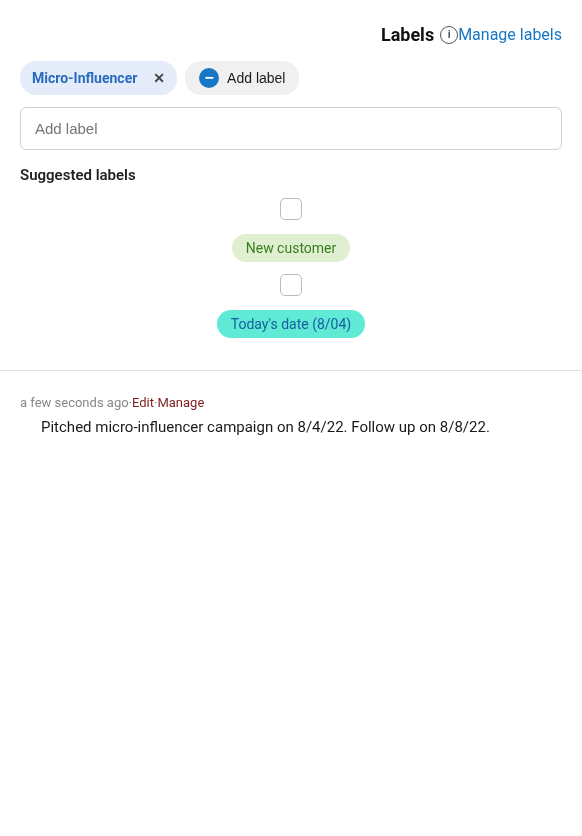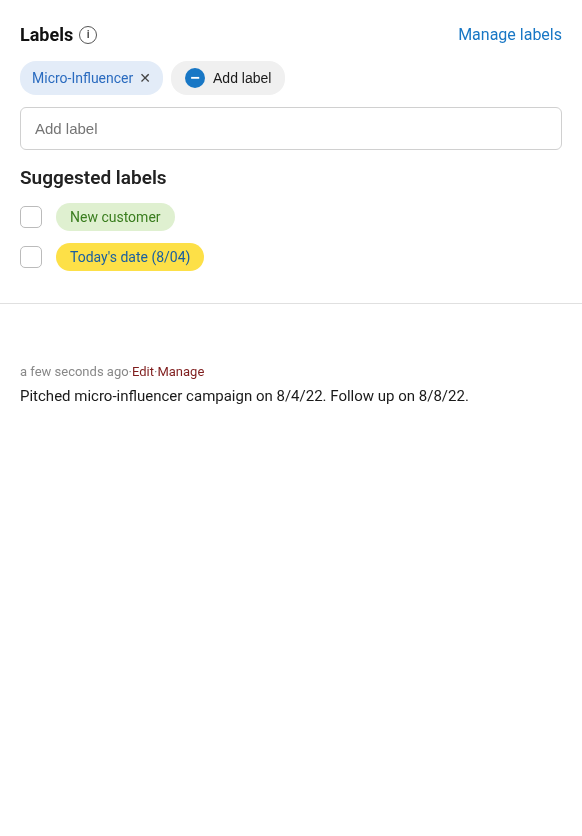--- a/index.html
+++ b/index.html
@@ -16,21 +16,21 @@
       color: #1a1a1a;
       font-size: 16px;
     }
 
     .section {
       padding: 24px 20px 20px 20px;
     }
 
     .section-header {
       display: flex;
-      justify-content: space-between;
+      justify-content: flex-end;
       align-items: center;
       margin-bottom: 16px;
     }
 
     .section-title {
       font-size: 18px;
       font-weight: 700;
       color: #111111;
       display: flex;
       align-items: center;
@@ -61,26 +61,27 @@
     .labels-container {
       display: flex;
       flex-wrap: wrap;
       gap: 8px;
       margin-bottom: 12px;
     }
 
     .label-tag {
       display: inline-flex;
       align-items: center;
-      gap: 6px;
+      gap: 16px;
       background: #e3ecf8;
       color: #2a6bbf;
       border-radius: 16px;
       padding: 5px 12px;
       font-size: 14px;
+      font-weight: bold;
     }
 
     .label-tag .close-btn {
       cursor: pointer;
       font-size: 14px;
       color: #444;
       line-height: 1;
     }
 
     .add-label-btn {
@@ -120,31 +121,32 @@
       padding: 12px 14px;
       border: 1.5px solid #d0d0d0;
       border-radius: 6px;
       font-size: 15px;
       color: #999;
       outline: none;
       background: #fff;
     }
 
     .suggested-labels-title {
-      font-size: 19px;
+      font-size: 15px;
       font-weight: 600;
       color: #222;
       margin-bottom: 14px;
     }
 
     .suggested-item {
       display: flex;
       align-items: center;
       gap: 14px;
       margin-bottom: 12px;
+      flex-direction: column;
     }
 
     .checkbox {
       width: 22px;
       height: 22px;
       border: 1.5px solid #bbb;
       border-radius: 5px;
       background: #fff;
       cursor: pointer;
       flex-shrink: 0;
@@ -157,57 +159,57 @@
       font-size: 14px;
       cursor: pointer;
     }
 
     .tag-green {
       background: #dff0d0;
       color: #3a7d1e;
     }
 
     .tag-blue {
-      background: #fde047;
+      background: #5eead4;
       color: #1a5fa0;
     }
 
     .divider {
       height: 1px;
       background: #e0e0e0;
       margin: 0 0;
     }
 
     .notes-section {
       padding: 24px 20px 20px 20px;
     }
 
     .note-meta {
       font-size: 13px;
       color: #888;
       margin-bottom: 6px;
       display: flex;
       gap: 0;
       align-items: center;
-      margin-top: 36px;
     }
 
     .note-meta-text {
       color: #888;
     }
 
     .note-meta-action {
       color: #7f1d1d;
       cursor: pointer;
     }
 
     .note-body {
       font-size: 15px;
       color: #1a1a1a;
       line-height: 1.5;
+      margin-left: 21px;
     }
   </style>
 </head>
 <body>
 
 <div class="section">
   <div class="section-header">
     <div class="section-title">
       <span>Labels</span>
       <span class="info-icon">i</span>

